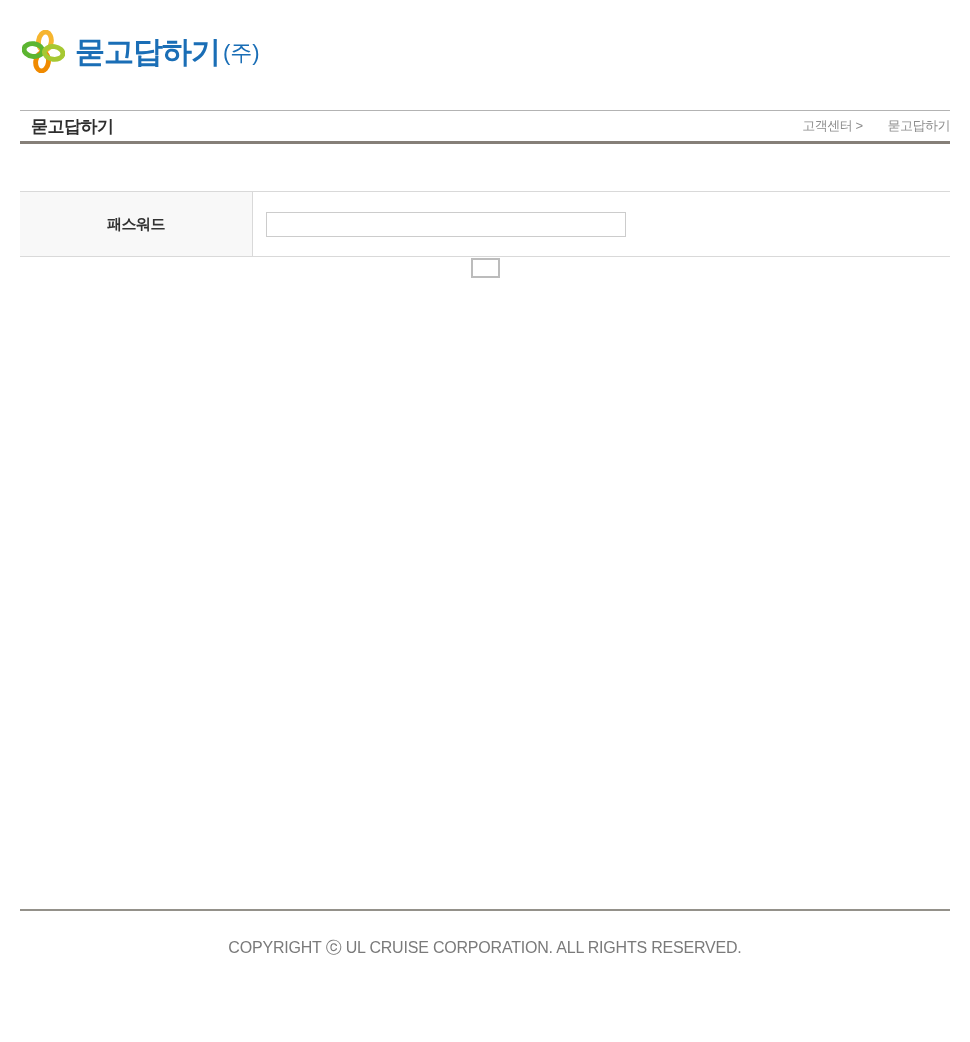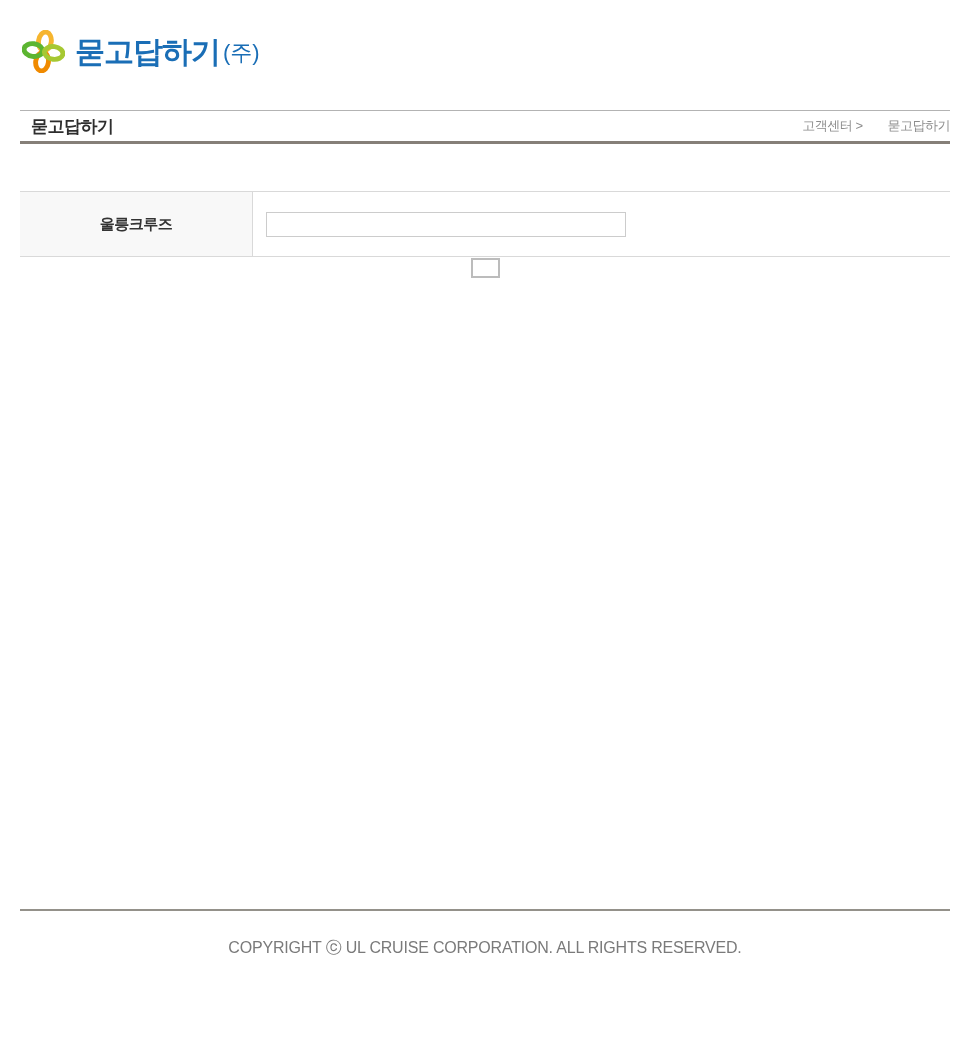--- a/index.html
+++ b/index.html
@@ -159,21 +159,21 @@
 
   <div class="titlebar">
     <h2 class="page-title">묻고답하기</h2>
     <div class="breadcrumb">
       <span class="crumb-parent">고객센터 &gt;</span>
       <span class="crumb-current">묻고답하기</span>
     </div>
   </div>
 
   <div class="form-table">
-    <div class="form-th">울릉크루즈</div>
+    <div class="form-th">패스워드</div>
     <div class="form-td">
       <input type="password" class="pw-input" value="" style="">
     </div>
   </div>
 
   <div class="submit-row">
     <button class="submit-btn"></button>
   </div>
 
 </div>

